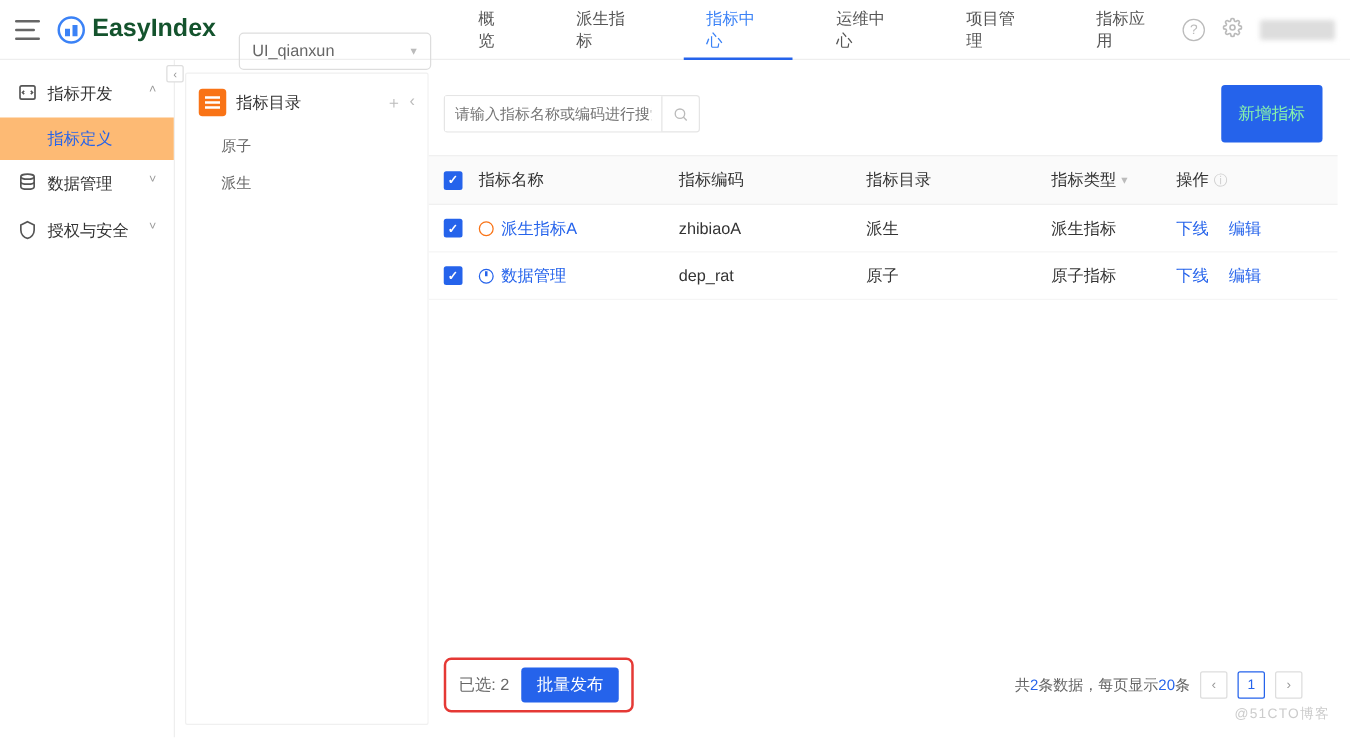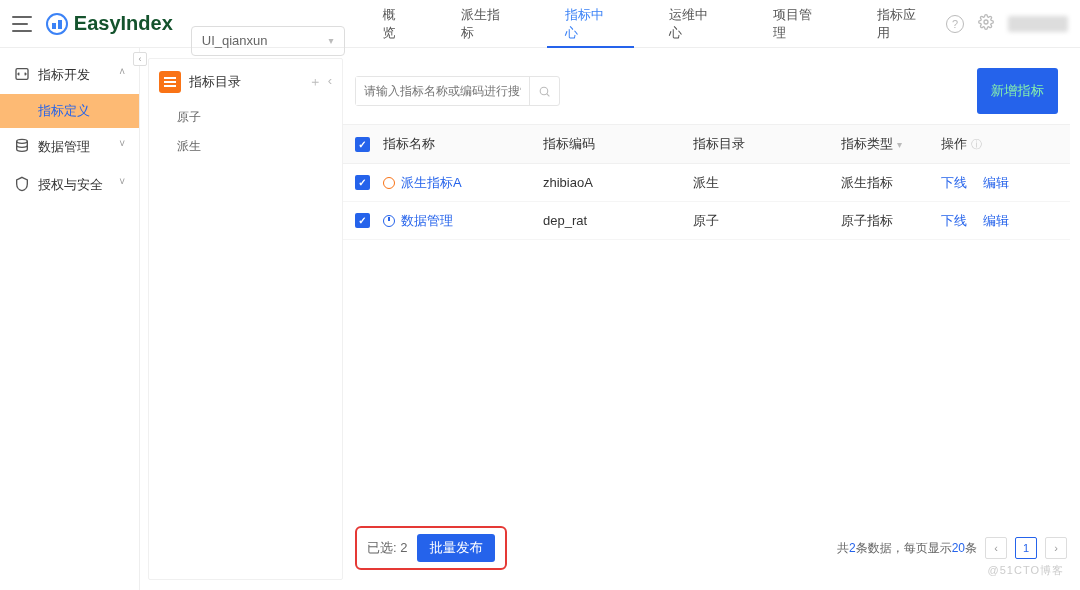--- a/index.html
+++ b/index.html
@@ -69,21 +69,21 @@
     .trow{display:flex;align-items:center;height:38px;border-bottom:1px solid #f5f5f5;padding:0 12px;}
     .chk{width:15px;height:15px;border-radius:2px;background:#2563eb;display:flex;align-items:center;justify-content:center;cursor:pointer;}
     .chk::after{content:"✓";color:#fff;font-size:10px;font-weight:bold;}
     .name-cell{display:flex;align-items:center;gap:6px;color:#2563eb;cursor:pointer;}
     .status-dot{width:12px;height:12px;border-radius:50%;display:inline-block;}
     .dot-orange{border:1.5px solid #f97316;}
     .dot-blue{border:1.5px solid #2563eb;position:relative;}
     .dot-blue::after{content:"";position:absolute;top:1px;left:4px;width:1.5px;height:4px;background:#2563eb;}
     .op-link{color:#2563eb;cursor:pointer;margin-right:12px;}
 
-    .footer{position:absolute;bottom:10px;left:12px;right:3px;display:flex;align-items:center;}
+    .footer{position:absolute;bottom:10px;left:12px;right:28px;display:flex;align-items:center;}
     .batch-box{display:flex;align-items:center;gap:10px;border:2px solid #e53935;border-radius:6px;padding:6px 10px;}
     .batch-count{color:#666;}
     .btn-batch{background:#2563eb;color:#fff;border:none;border-radius:3px;height:28px;padding:2px 12px;cursor:pointer;}
     .pager{margin-left:auto;display:flex;align-items:center;gap:8px;color:#666;font-size:12px;}
     .pager .blue{color:#2563eb;}
     .page-btn{width:22px;height:22px;border:1px solid #ddd;border-radius:2px;display:flex;align-items:center;justify-content:center;cursor:pointer;color:#999;font-size:11px;}
     .page-btn.active{border-color:#2563eb;color:#2563eb;}
     .watermark{position:absolute;bottom:2px;right:6px;color:#ccc;font-size:11px;letter-spacing:1px;}
   </style>
 </head>

